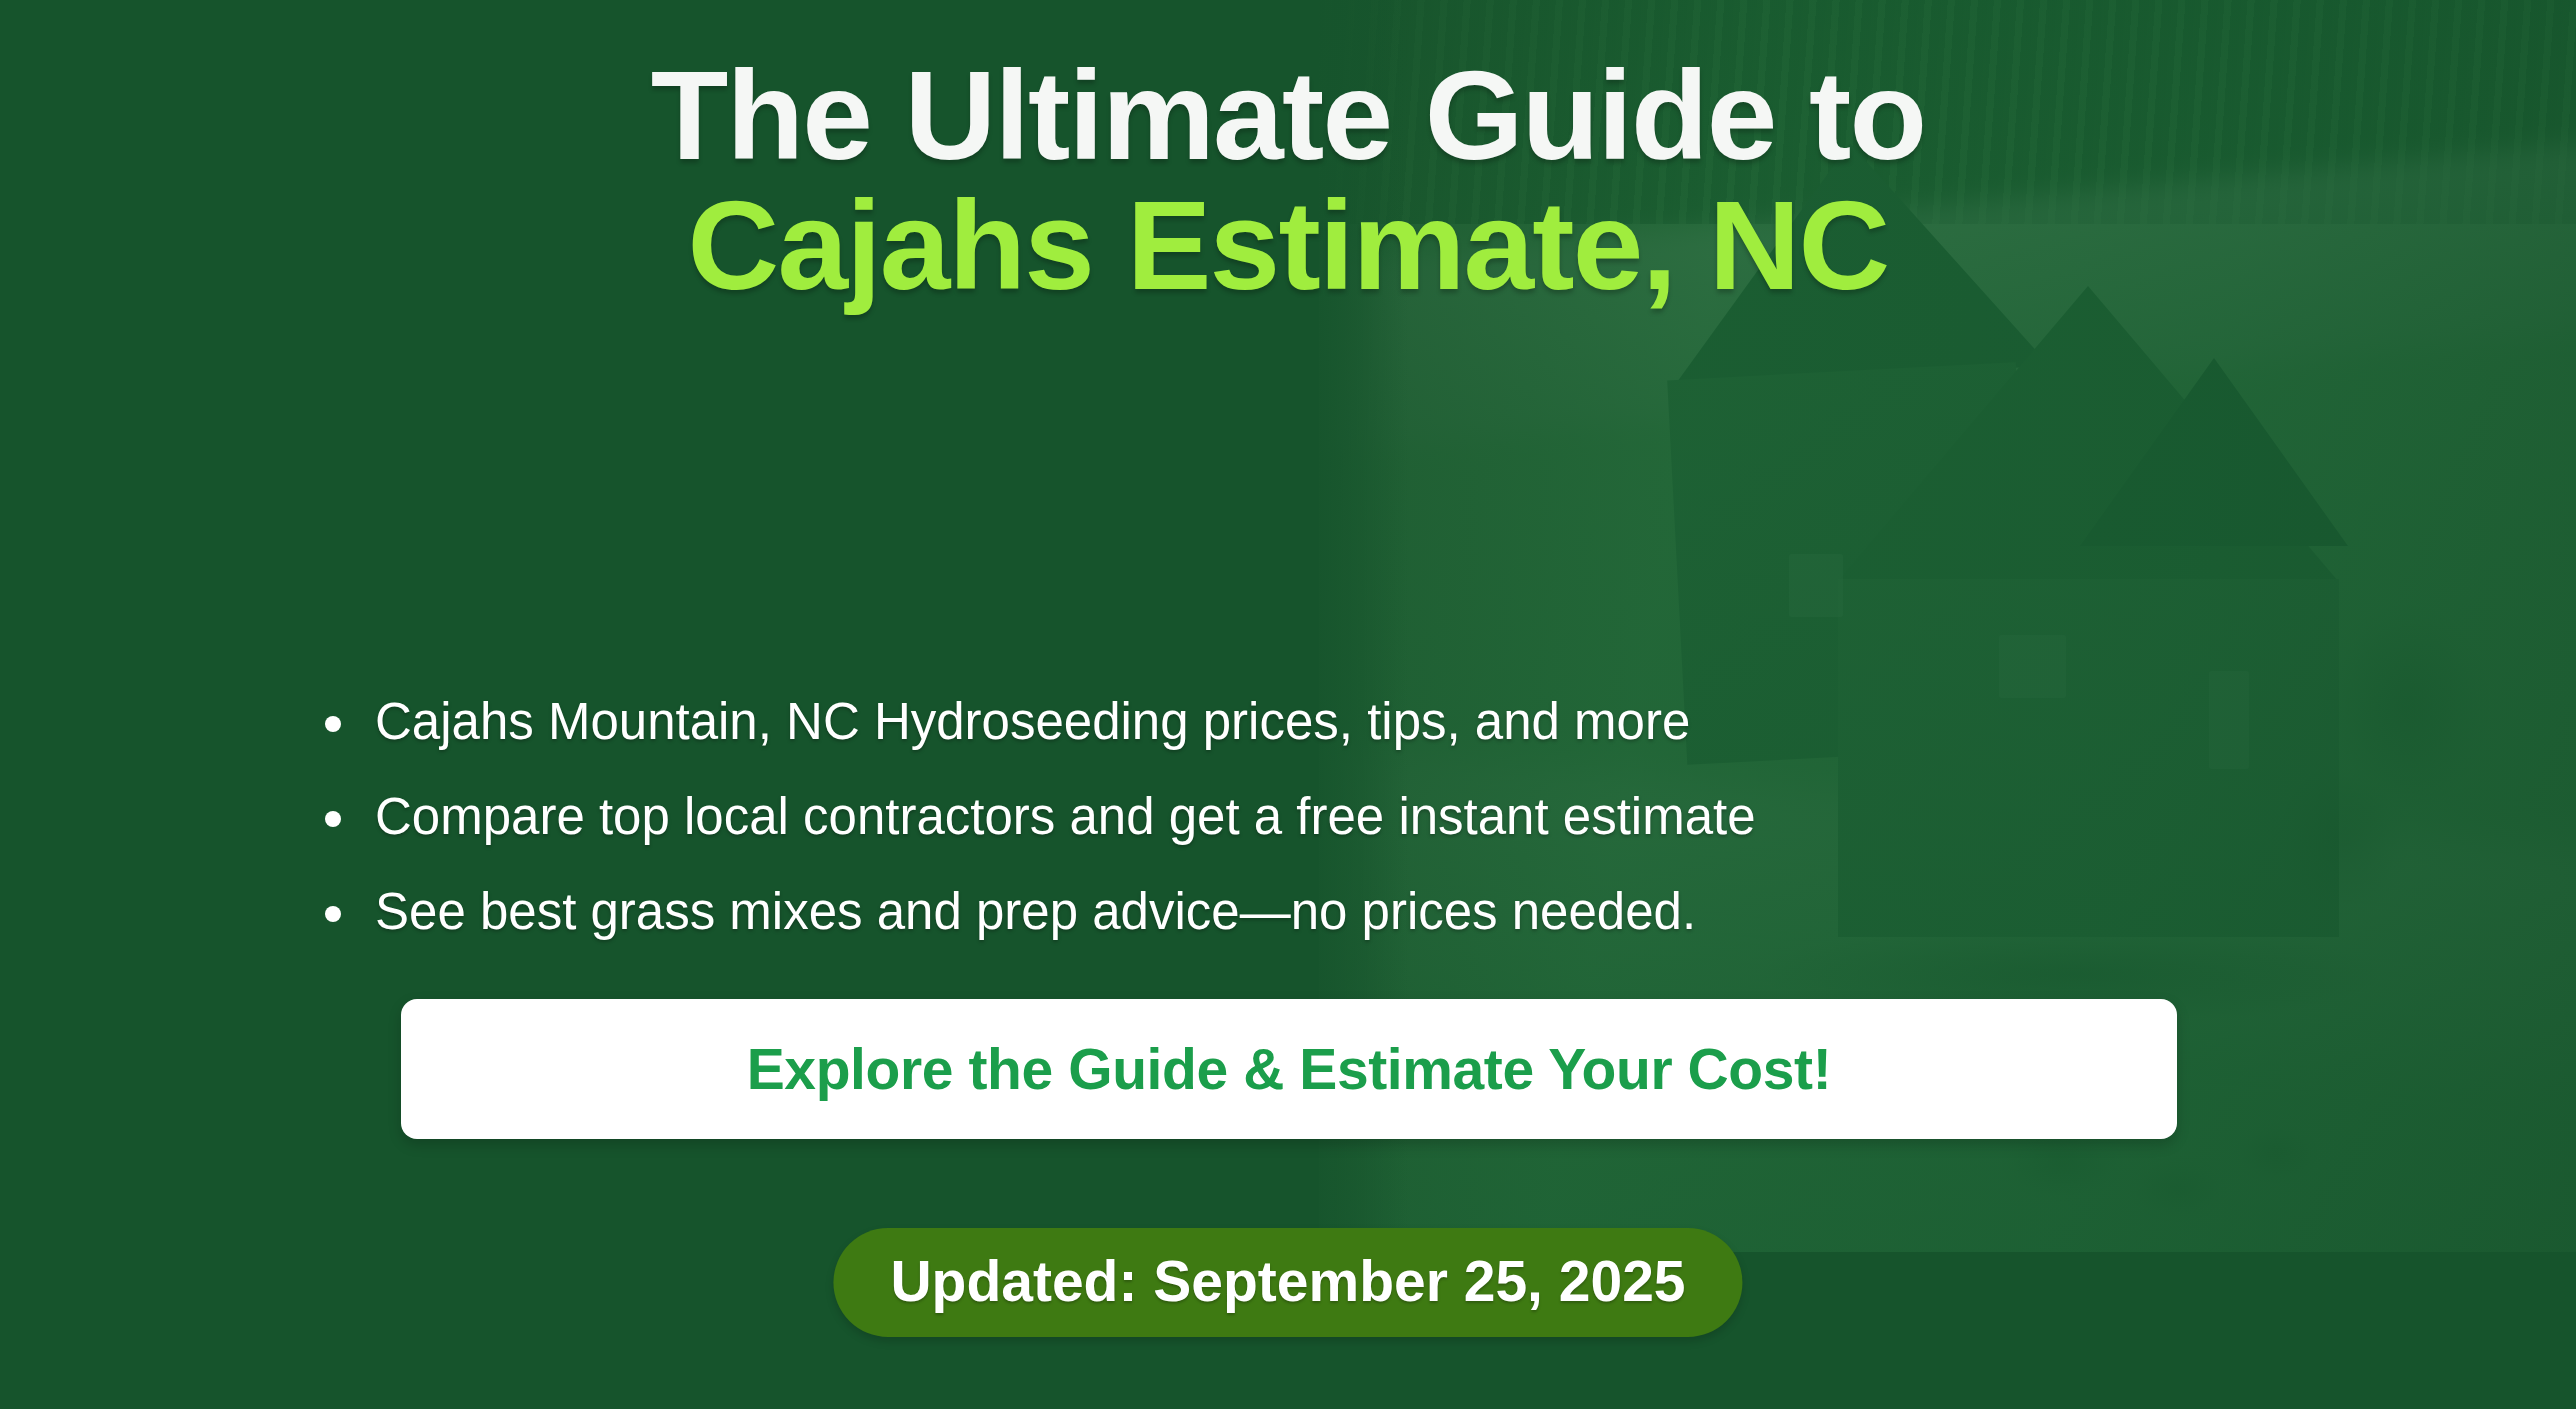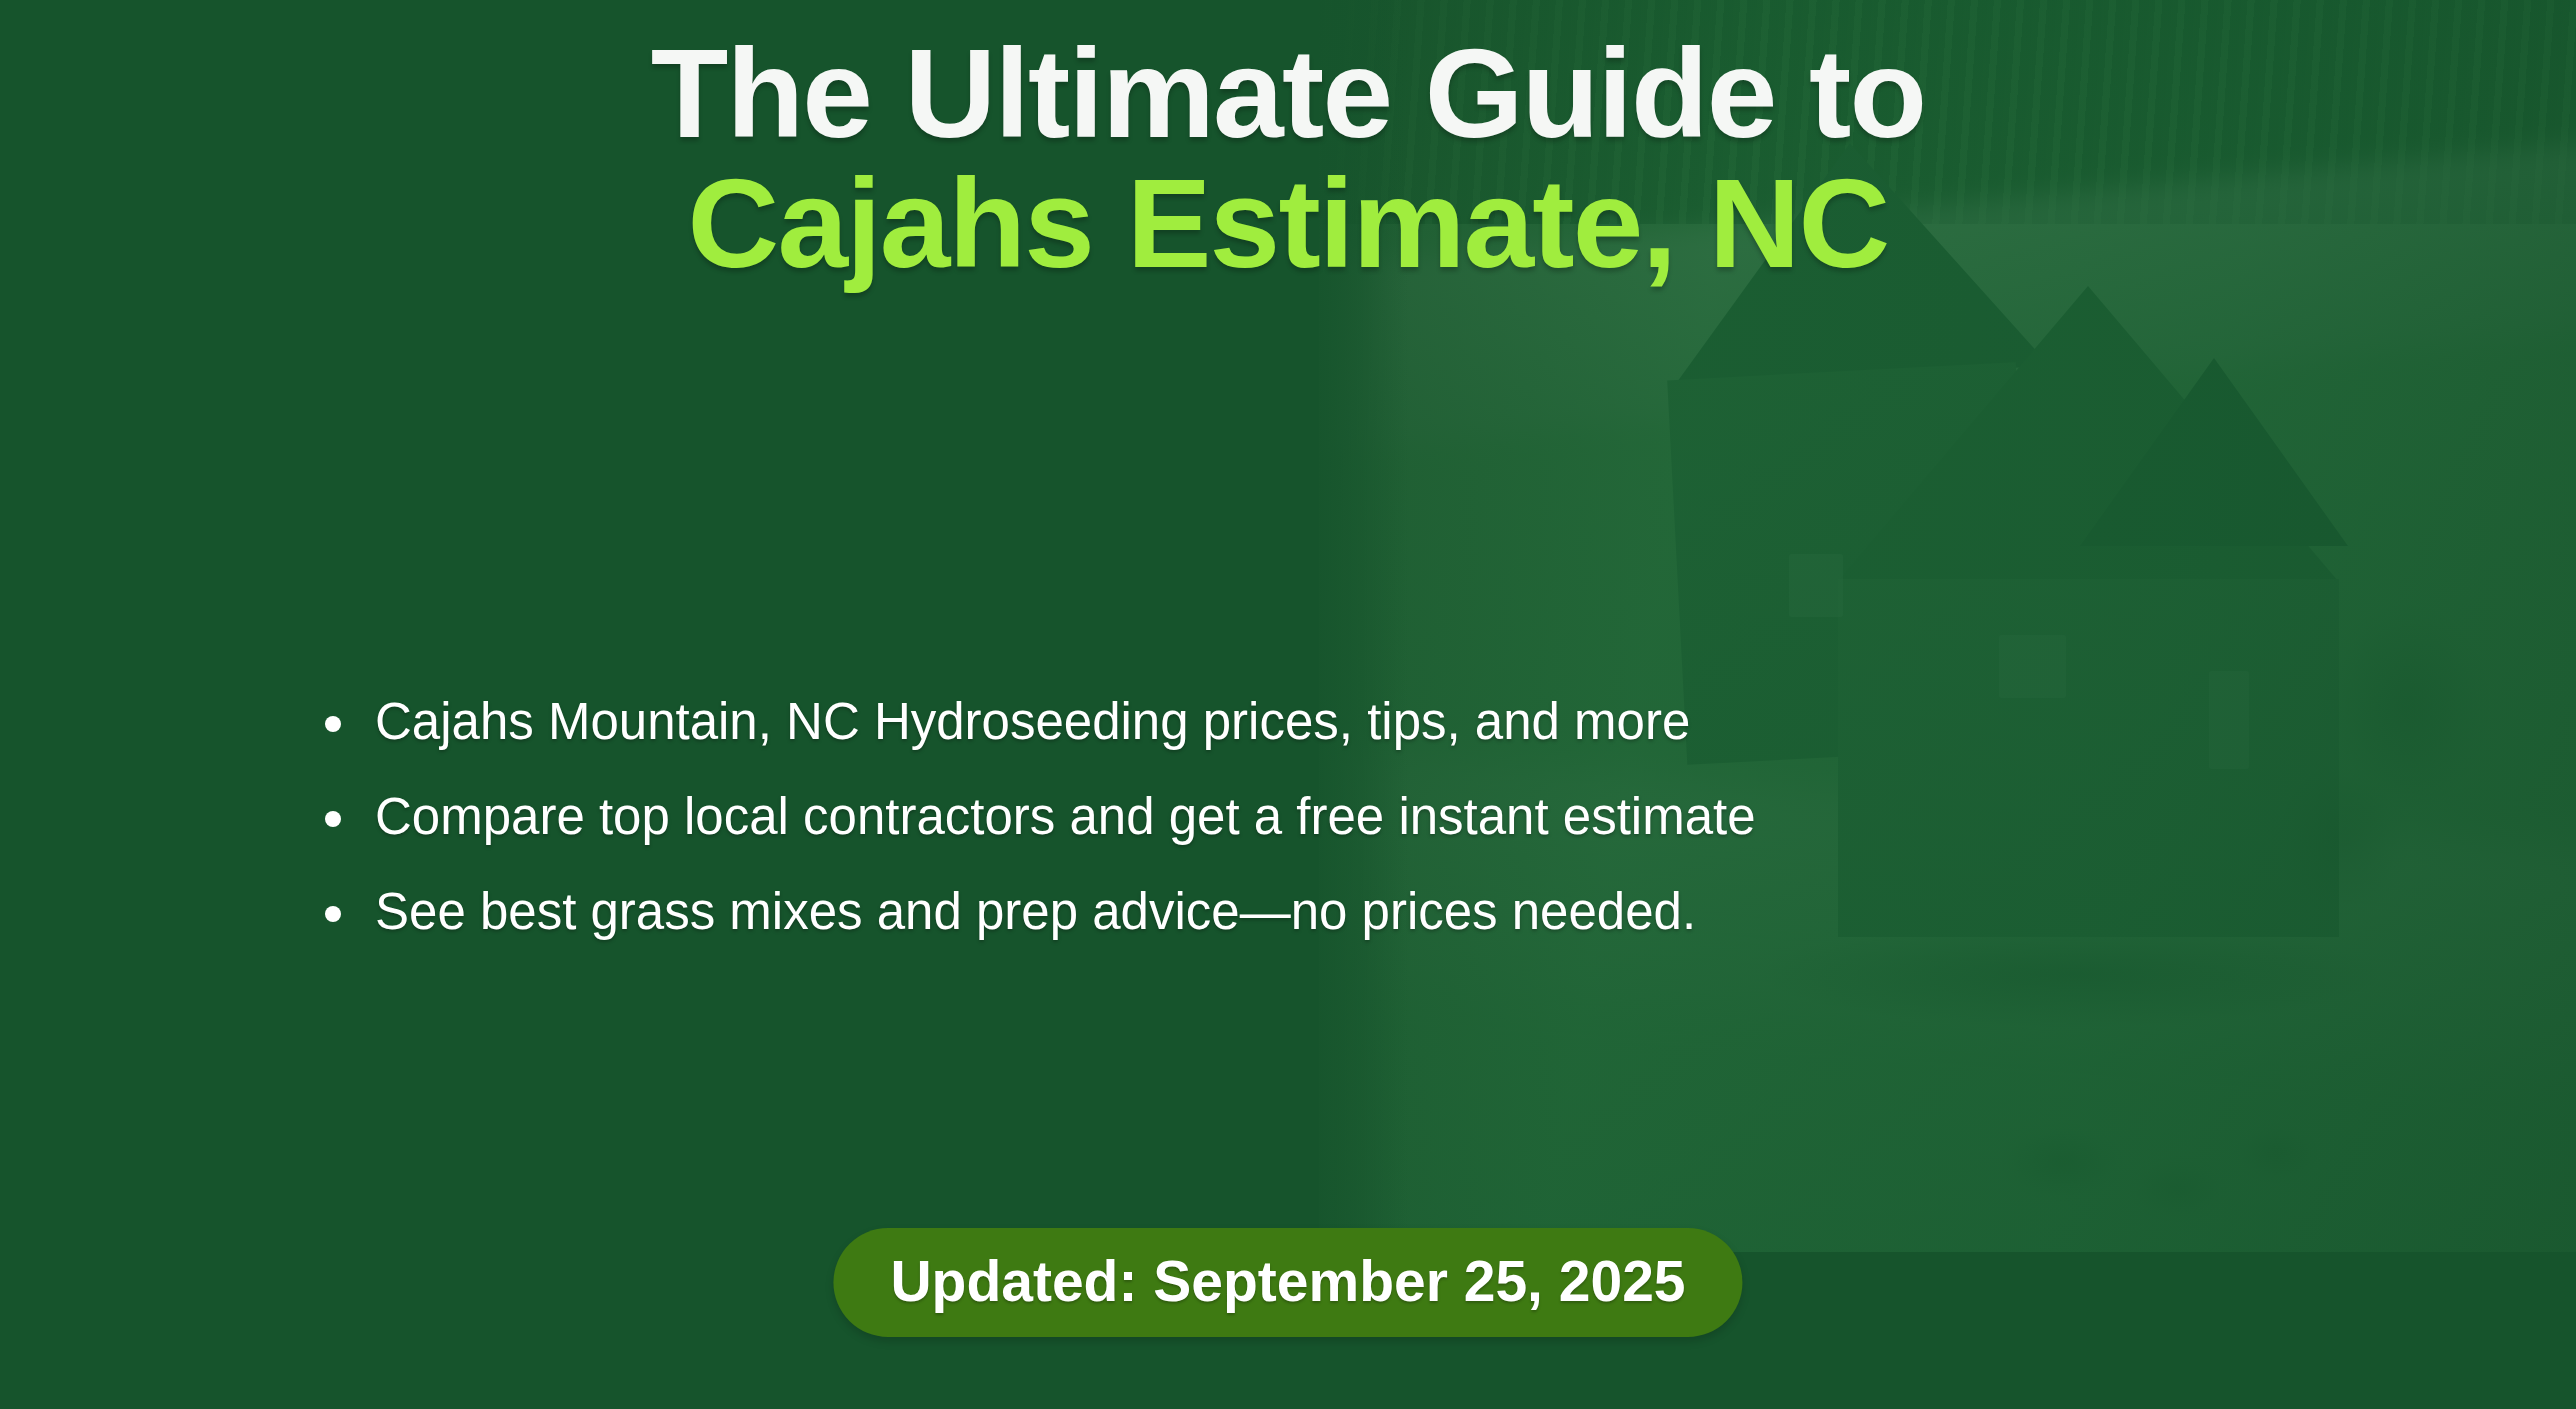--- a/index.html
+++ b/index.html
@@ -139,21 +139,21 @@
   }
 
   
   .content {
     position:absolute; inset:0;
     z-index:5;
   }
 
   .headline {
     position:absolute;
-    left:0; right:0; top:29px;
+    left:0; right:0; top:51px;
     text-align:center;
     font-size:127px;
     line-height:1.02;
     font-weight:bold;
     letter-spacing:-1.8px;
     padding:0 107px;
   }
   .hl-line { display:block; }
   .hl-white { color:#F5F7F5; text-shadow:0 3.6px 4.5px rgba(0,0,0,.22); }
   .hl-accent { color:#A0ED3E; text-shadow:0 3.6px 4.5px rgba(0,0,0,.22); }
@@ -255,18 +255,19 @@
       <span class="hl-line hl-white">The Ultimate Guide to</span>
       <span class="hl-line hl-accent">Cajahs Estimate, NC</span>
     </h1>
 
     <ul class="bullets">
       <li>Cajahs Mountain, NC Hydroseeding prices, tips, and more</li>
       <li>Compare top local contractors and get a free instant estimate</li>
       <li>See best grass mixes and prep advice—no prices needed.</li>
     </ul>
 
+    <button class="cta">Explore the Guide &amp; Estimate Your Cost!</button>
 
     <div class="updated">Updated: September 25, 2025</div>
 
   </div>
 </div>
 
 
 </body></html>

